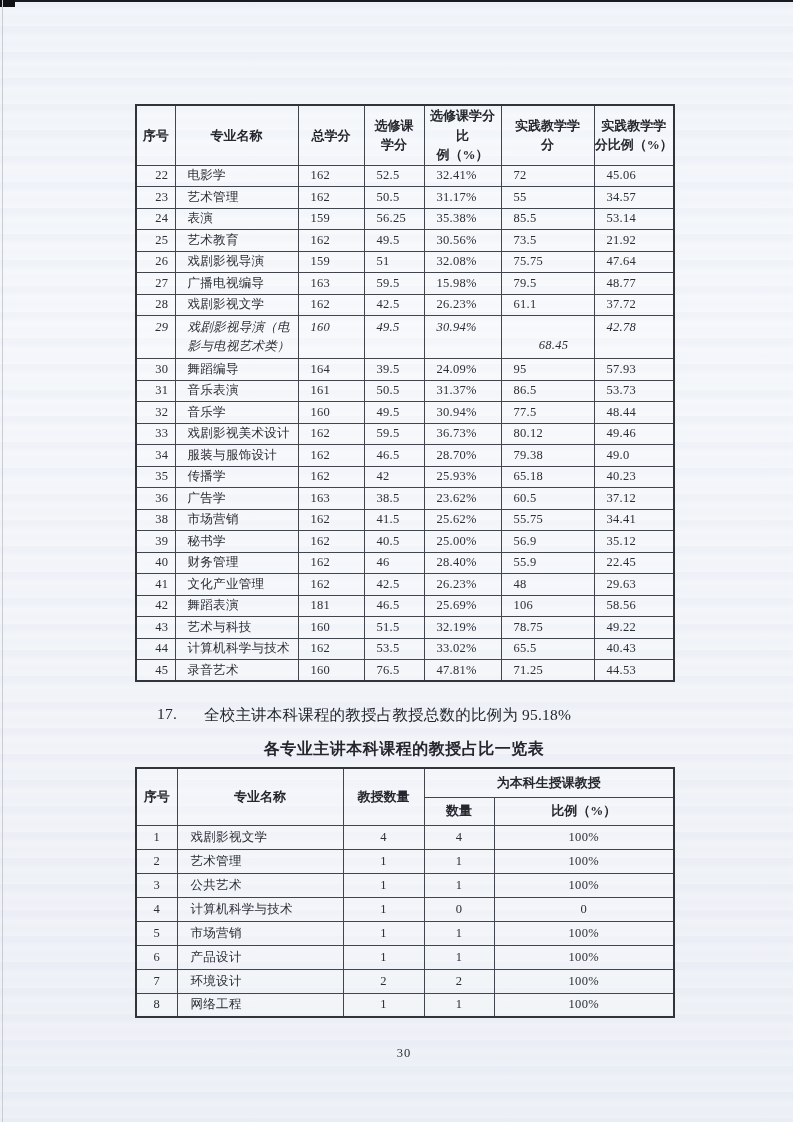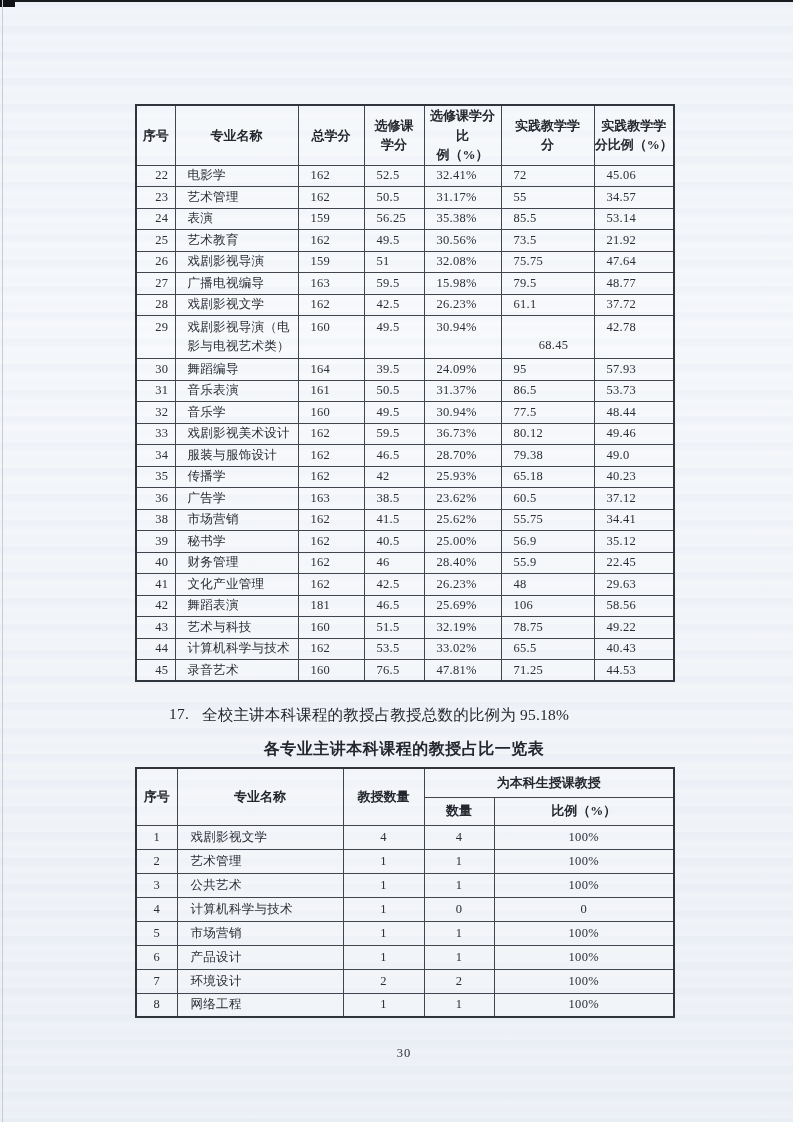--- a/index.html
+++ b/index.html
@@ -25,37 +25,37 @@
   th{
     font-weight:bold;font-size:13px;text-align:center;vertical-align:middle;
     white-space:pre-line;line-height:1.5;padding:0;color:#24272d;
   }
   td{font-size:12.5px;vertical-align:middle;letter-spacing:.3px;padding:0;color:#2a2e35;}
 
   
   #table1{position:absolute;left:135px;top:104px;width:538px;}
   #table1 thead tr{height:41px;}
   #table1 tbody tr{height:21.5px;}
-  #table1 tbody tr.tall-row{height:43px;}
+  #table1 tbody tr.tall-row{height:43px;font-style:italic;}
   #table1 td{text-align:left;padding-left:12px;}
   #table1 td:first-child{text-align:center;padding-left:12px;}
   #table1 tr.tall-row td{vertical-align:top;padding-top:2px;line-height:1.5;}
   #table1 tr.tall-row td:nth-child(6){vertical-align:bottom;padding-bottom:3px;text-align:center;}
 
   
   #table2{position:absolute;left:135px;top:767px;width:538px;}
   #table2 thead tr:nth-child(1){height:29px;}
   #table2 thead tr:nth-child(2){height:28px;}
   #table2 tbody tr{height:24px;}
   #table2 td{text-align:center;}
   #table2 td:nth-child(2){text-align:left;padding-left:13px;}
 
   .section-line{
-    position:absolute;left:157px;top:705px;display:flex;gap:13px;
-    font-size:15.5px;color:#24272d;letter-spacing:.2px;margin-left:12px;
+    position:absolute;left:157px;top:705px;display:flex;gap:27px;
+    font-size:15.5px;color:#24272d;letter-spacing:.2px;
   }
   .t2-title{
     position:absolute;left:135px;top:739px;width:538px;text-align:center;
     font-weight:bold;font-size:16px;color:#24272d;letter-spacing:.5px;
   }
   .page-number{
     position:absolute;left:135px;top:1046px;width:538px;text-align:center;
     font-size:12.5px;color:#2a2e35;letter-spacing:1px;
   }
 </style>

